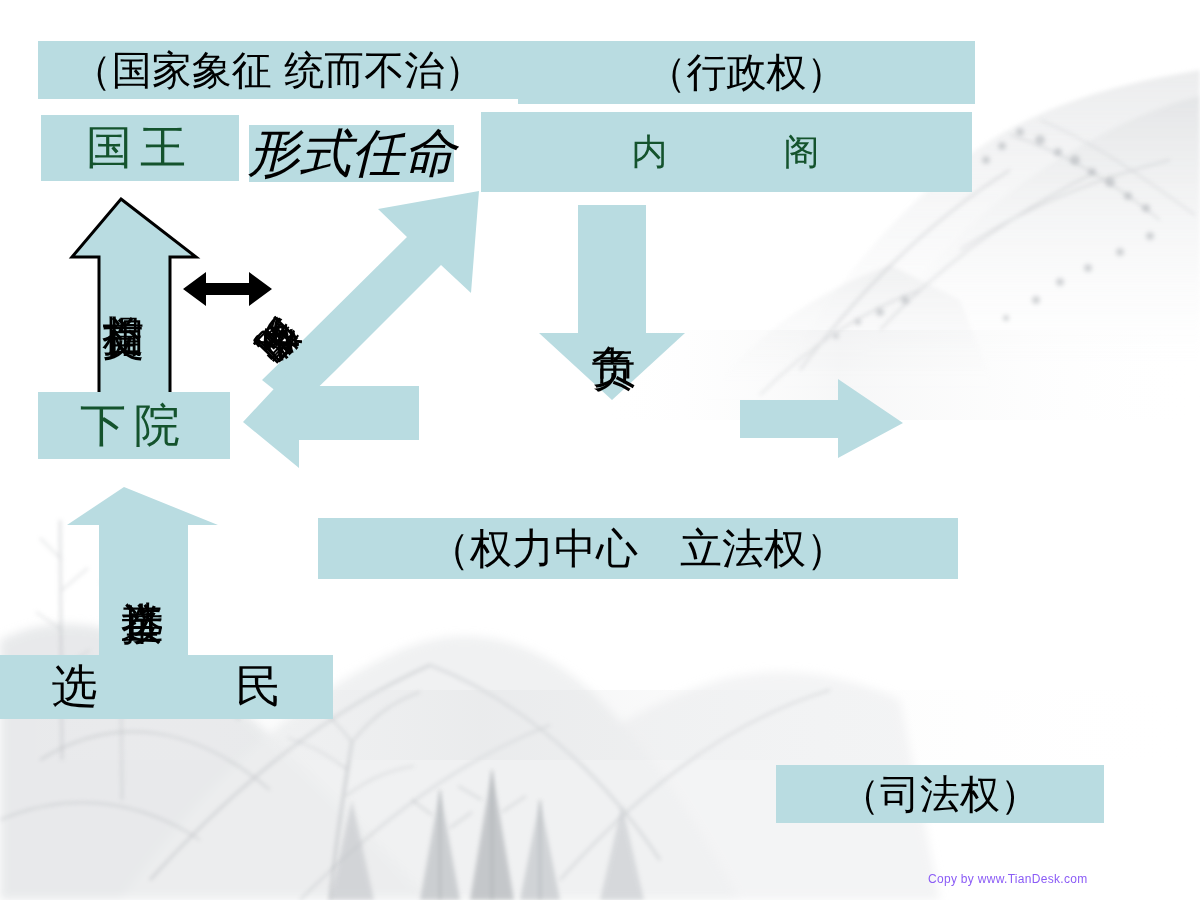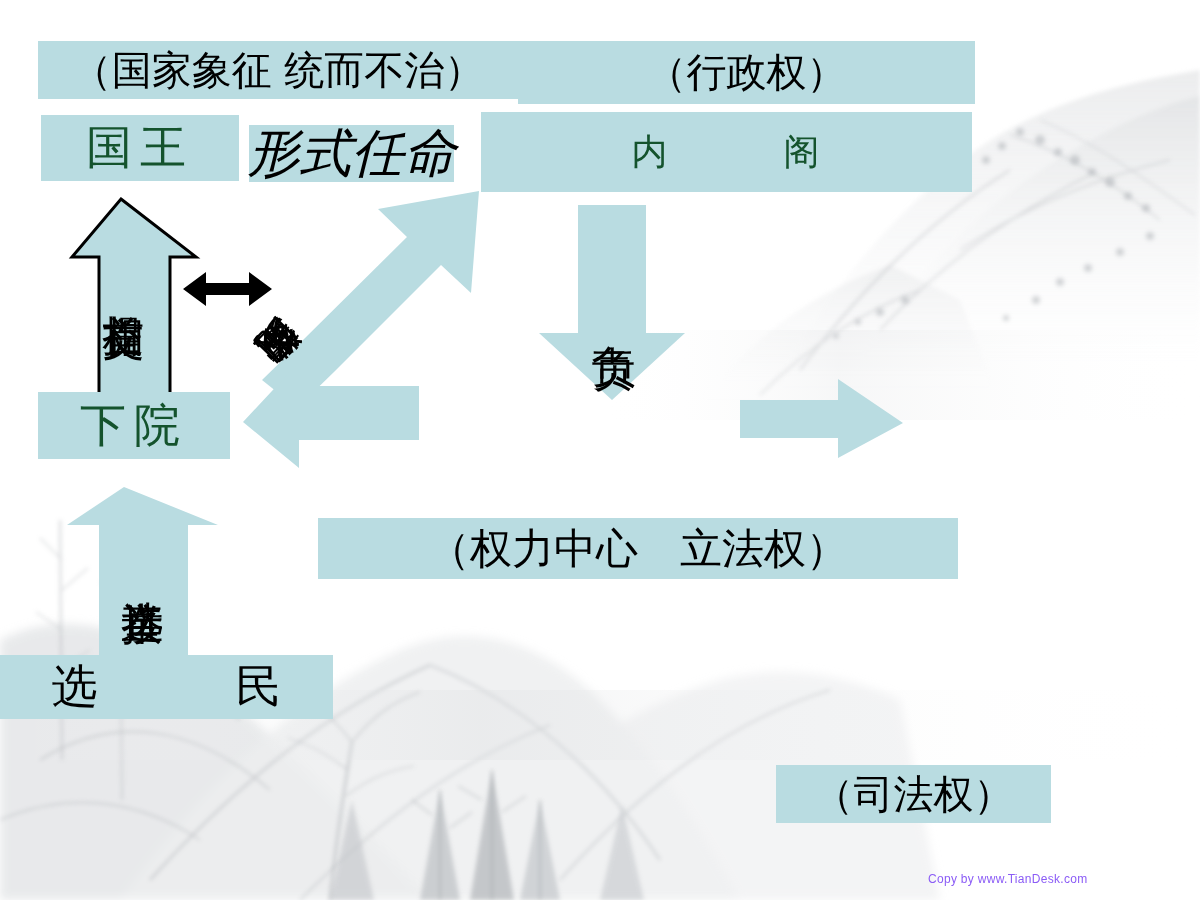--- a/index.html
+++ b/index.html
@@ -262,21 +262,21 @@
 
   <div class="box center serif t-black" style="left:318px; top:487px; width:640px; height:61px; font-size:42px;margin-top:31px;">
     <span>（权力中心　立法权）</span>
   </div>
 
   <div class="box center serif t-black" style="left:0px; top:655px; width:333px; height:64px; font-size:46px;">
     <span>选　　　民</span>
   </div>
 
 
-  <div class="box center serif t-black" style="left:776px; top:765px; width:275px; height:58px; font-size:40px;">
+  <div class="box center serif t-black" style="left:776px; top:765px; width:328px; height:58px; font-size:40px;">
     <span>（司法权）</span>
   </div>
 
   <div class="vtext" style="left:94px; top:208px; width:58px; font-size:42px;">
     <span style="writing-mode: vertical-rl; display:inline-block;">首相提交</span>
   </div>
 
   <div class="vtext" style="left:113px; top:494px; width:58px; font-size:42px;">
     <span style="writing-mode: vertical-rl; display:inline-block;">直接选举</span>
   </div>

